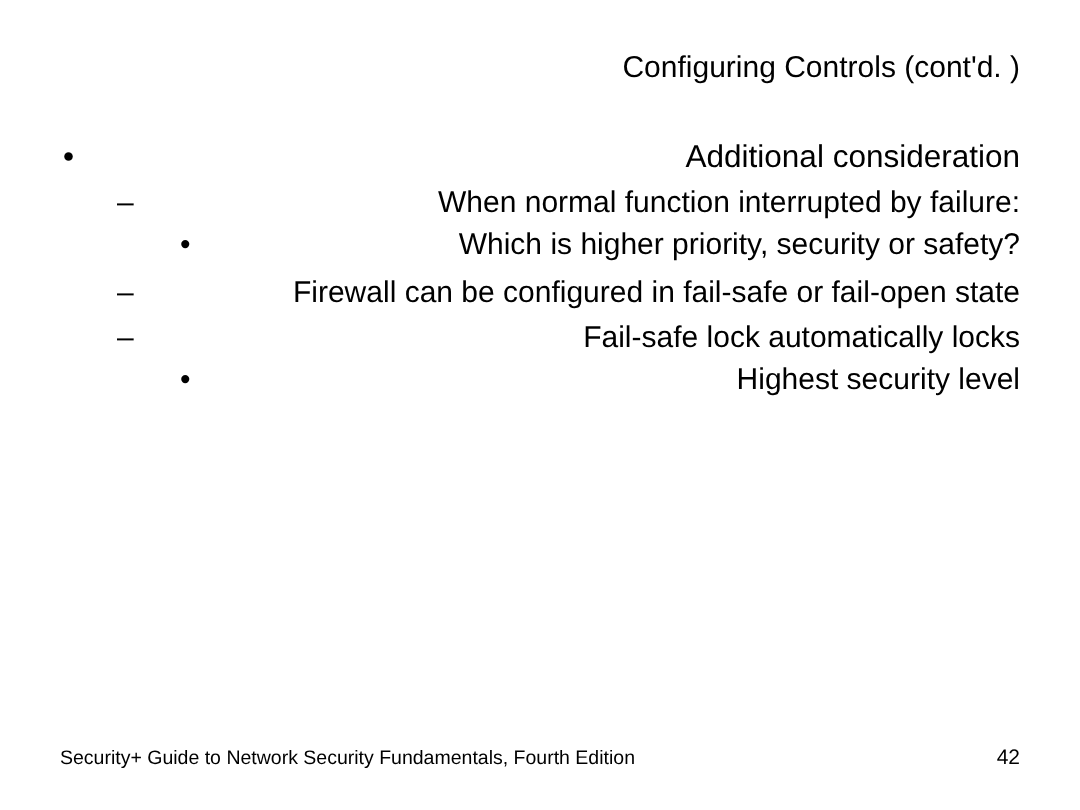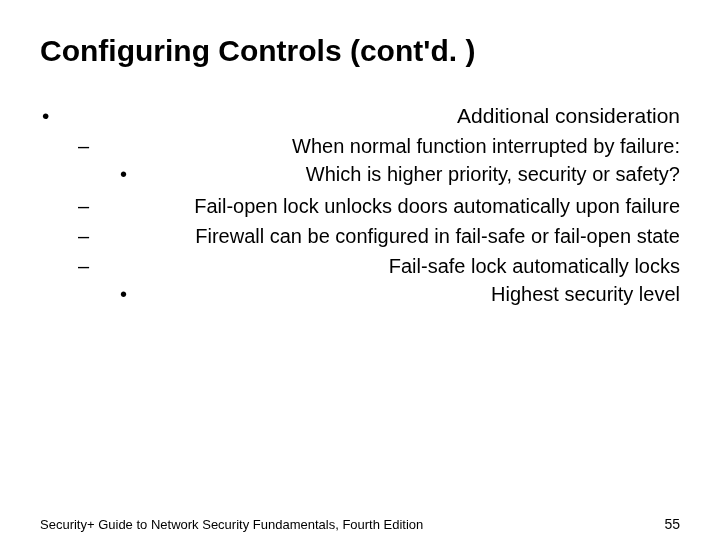--- a/index.html
+++ b/index.html
@@ -12,23 +12,23 @@
     position: relative;
     overflow: hidden;
   }
   .slide {
     width: 100%;
     height: 100%;
     padding: 28px 40px 0 40px;
     position: relative;
   }
   .title {
-    text-align: left;
-    font-size: 30px;
-    font-weight: 700;
+    text-align: right;
+    font-size: 20px;
+    font-weight: 400;
     margin-bottom: 34px;
     margin-top: 6px;
   }
   .content {
     font-size: 21px;
     line-height: 1.3;
   }
   ul { list-style: none; text-align: right; }
   .lvl1 > li { padding-left: 22px; position: relative; margin-bottom: 4px; }
   .lvl1 > li::before {
@@ -48,21 +48,21 @@
   .lvl3 { margin-top: 2px; }
   .lvl3 > li { padding-left: 38px; position: relative; font-size: 20px; margin-bottom: 6px; }
   .lvl3 > li::before {
     content: "•";
     position: absolute;
     left: 20px;
     top: 0;
   }
   .footer {
     position: absolute;
-    bottom: 8px;
+    bottom: 28px;
     left: 40px;
     right: 40px;
     display: flex;
     justify-content: space-between;
     align-items: baseline;
     font-size: 13px;
     color: #000;
   }
   .footer .page { font-size: 14px; }
 </style>
@@ -79,35 +79,32 @@
         <ul class="lvl2">
           <li>
             <span>When normal function interrupted by failure:</span>
             <ul class="lvl3">
               <li>
                 <span>Which is higher priority, security or safety?</span>
               </li>
             </ul>
           </li>
           <li>
-            <span>Fail-open lock unlocks doors automatically upon failure</span>
-          </li>
-          <li>
             <span>Firewall can be configured in fail-safe or fail-open state</span>
           </li>
           <li>
             <span>Fail-safe lock automatically locks</span>
             <ul class="lvl3">
               <li>
                 <span>Highest security level</span>
               </li>
             </ul>
           </li>
         </ul>
       </li>
     </ul>
   </div>
 
   <div class="footer">
     <span>Security+ Guide to Network Security Fundamentals, Fourth Edition</span>
-    <span class="page">55</span>
+    <span class="page">42</span>
   </div>
 </div>
 
 </body></html>

